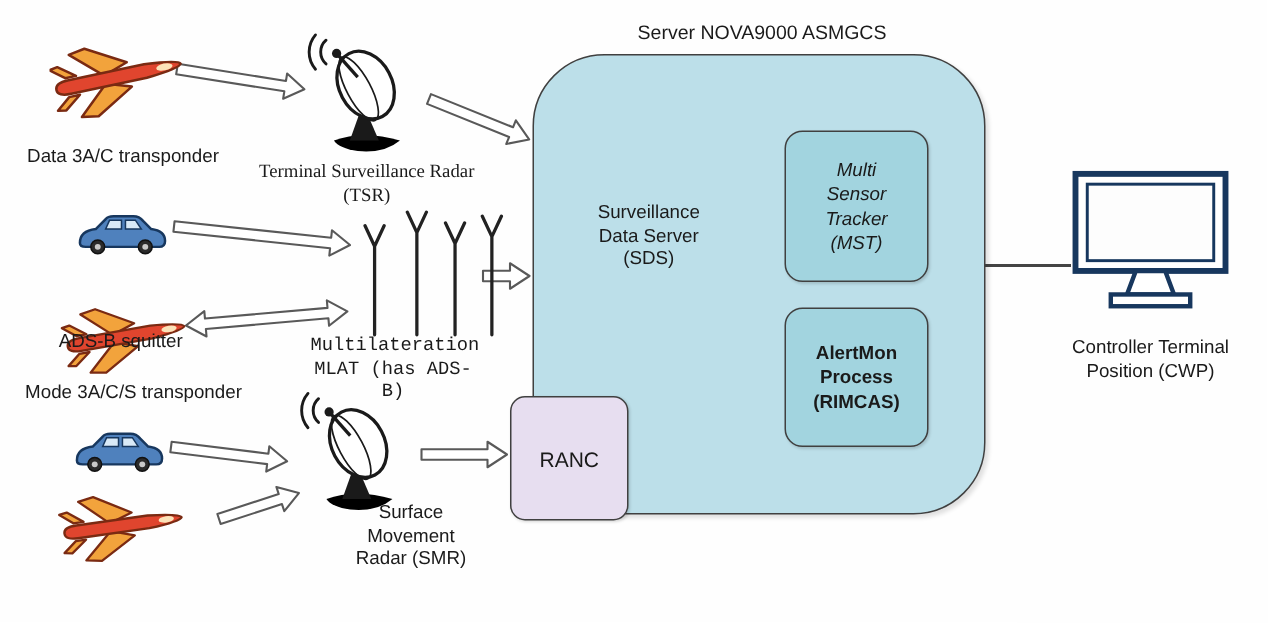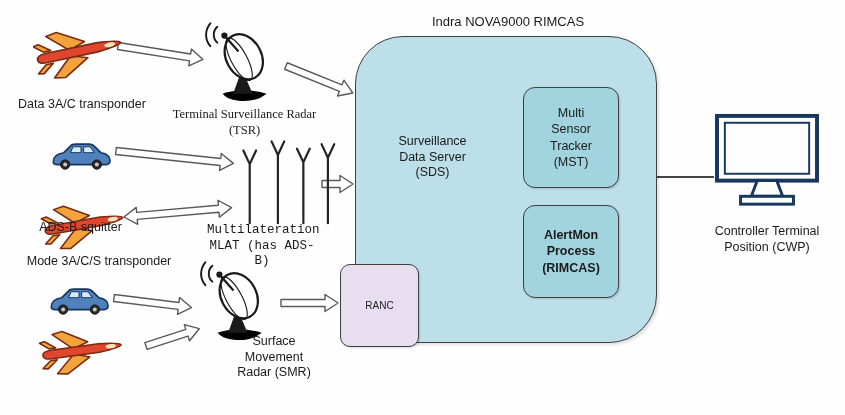--- a/index.html
+++ b/index.html
@@ -17,25 +17,25 @@
   .inner-box{
     position:absolute;background:#a2d4df;border:1.4px solid #404040;border-radius:12px;
     display:flex;align-items:center;justify-content:center;text-align:center;
     font-size:12.5px;line-height:1.3;z-index:3;box-shadow:1px 1px 2px rgba(0,0,0,0.15);
   }
   .mst-box{left:523px;top:87px;width:94px;height:99px;}
   .alertmon-box{left:523px;top:205px;width:94px;height:91px;font-weight:bold;}
   .ranc-box{
     position:absolute;left:340px;top:264px;width:77px;height:81px;
     background:#e7def0;border:1.4px solid #404040;border-radius:10px;
-    display:flex;align-items:center;justify-content:center;font-size:10px;z-index:5;
+    display:flex;align-items:center;justify-content:center;font-size:14px;z-index:5;
     box-shadow:1px 1px 2px rgba(0,0,0,0.15);
   }
   .inner-text{display:inline-block;}
-  .mst-box .inner-text{width:55px;}
+  .mst-box .inner-text{width:55px;font-style:italic;}
   .alertmon-box .inner-text{width:62px;}
   .sds-label{left:385px;top:134px;width:95px;z-index:4;}
   .overlay{position:absolute;left:0;top:0;z-index:1;pointer-events:none;}
   .icon{position:absolute;z-index:2;}
 </style>
 </head>
 <body>
 
 <div class="canvas">
 
@@ -46,21 +46,21 @@
       <polygon transform="translate(116,151) rotate(6)" points="0,-3.5 105,-3.5 105,-8.5 118,0 105,8.5 105,3.5 0,3.5"></polygon>
       <polygon transform="translate(124,217) rotate(-5)" points="0,0 13,-8.5 13,-3.5 95,-3.5 95,-8.5 108,0 95,8.5 95,3.5 13,3.5 13,8.5"></polygon>
       <polygon transform="translate(322,184)" points="0,-3.5 18,-3.5 18,-8.5 31,0 18,8.5 18,3.5 0,3.5"></polygon>
       <polygon transform="translate(114,298) rotate(7)" points="0,-3.5 65,-3.5 65,-8.5 78,0 65,8.5 65,3.5 0,3.5"></polygon>
       <polygon transform="translate(146,346) rotate(-18)" points="0,-3.5 43,-3.5 43,-8.5 56,0 43,8.5 43,3.5 0,3.5"></polygon>
       <polygon transform="translate(281,303)" points="0,-3.5 44,-3.5 44,-8.5 57,0 44,8.5 44,3.5 0,3.5"></polygon>
     </g>
     <line x1="655" y1="177" x2="714" y2="177" stroke="#444" stroke-width="2"></line>
   </svg>
 
-  <div class="title">Indra NOVA9000 RIMCAS</div>
+  <div class="title">Server NOVA9000 ASMGCS</div>
 
   <div class="server-box"></div>
   <div class="lbl sds-label">Surveillance Data Server (SDS)</div>
 
   <div class="inner-box mst-box">
     <span class="inner-text">Multi Sensor Tracker (MST)</span>
   </div>
   <div class="inner-box alertmon-box">
     <span class="inner-text">AlertMon Process (RIMCAS)</span>
   </div>
@@ -94,21 +94,21 @@
   <svg class="icon" style="left:38px;top:190px;" width="92" height="72" viewBox="0 0 100 84">
     <g stroke="#7a2a12" stroke-width="1.8" stroke-linejoin="round" transform="rotate(-10 50 40)">
       <path d="M40 37 L18 17 L30 15 L58 31 Z" fill="#f2a33c"></path>
       <path d="M40 43 L18 63 L30 65 L58 49 Z" fill="#f2a33c"></path>
       <path d="M12 33 L2 25 L8 24 L20 33 Z" fill="#f2a33c"></path>
       <path d="M12 47 L2 55 L8 56 L20 47 Z" fill="#f2a33c"></path>
       <path d="M4 40 Q4 35 14 35 L70 35 Q95 37 96 40 Q95 43 70 45 L14 45 Q4 45 4 40 Z" fill="#e0452e"></path>
       <ellipse cx="84" cy="40" rx="6" ry="2.5" fill="#fbe2b8" stroke="none"></ellipse>
     </g>
   </svg>
-  <div class="lbl" style="left:14px;top:254px;width:170px;">Mode 3A/C/S transponder</div>
+  <div class="lbl" style="left:4px;top:254px;width:170px;">Mode 3A/C/S transponder</div>
 
   <svg class="icon" style="left:46px;top:281px;" width="66" height="40" viewBox="0 0 100 50">
     <path d="M8 34 Q8 22 24 20 L34 10 Q36 7 42 7 L62 7 Q68 7 72 12 L80 20 Q94 22 94 32 Q94 38 88 38 L14 38 Q8 38 8 34 Z" fill="#4f81bd" stroke="#17375e" stroke-width="2.5"></path>
     <path d="M38 11 L34 20 L50 20 L50 11 Z" fill="#d8e9f7" stroke="#17375e" stroke-width="1.5"></path>
     <path d="M54 11 L54 20 L70 20 L64 11 Z" fill="#d8e9f7" stroke="#17375e" stroke-width="1.5"></path>
     <circle cx="26" cy="38" r="7" fill="#2b2b2b" stroke="#111" stroke-width="1.5"></circle>
     <circle cx="74" cy="38" r="7" fill="#2b2b2b" stroke="#111" stroke-width="1.5"></circle>
     <circle cx="26" cy="38" r="3" fill="#c9c9c9"></circle>
     <circle cx="74" cy="38" r="3" fill="#c9c9c9"></circle>
   </svg>

